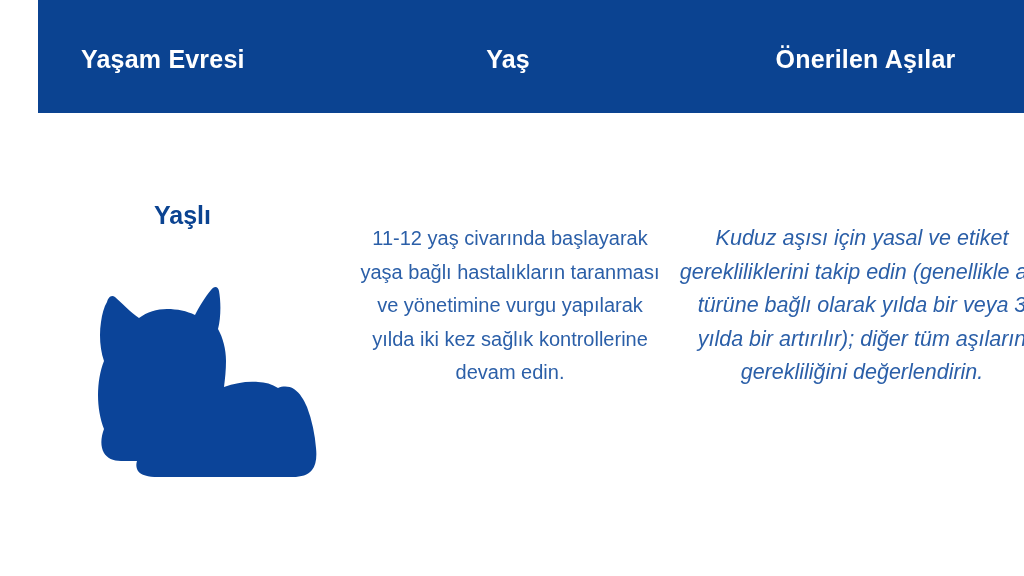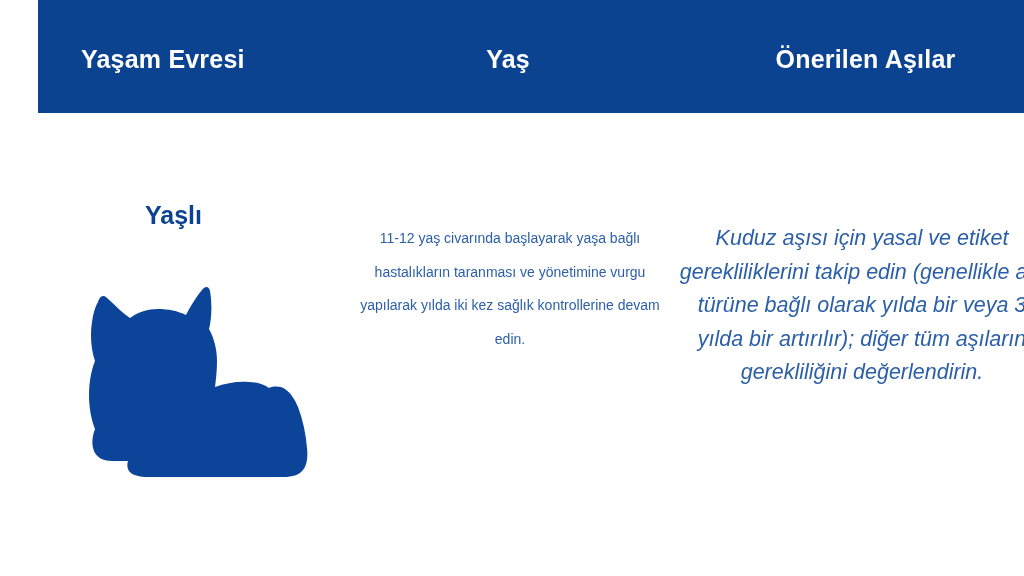--- a/index.html
+++ b/index.html
@@ -40,21 +40,21 @@
     letter-spacing: 0.2px;
     white-space: nowrap;
   }
   .header-col-1 { left: 43px; }
   .header-col-2 { left: 345px; width: 250px; text-align: center; }
   .header-col-3 { left: 700px; width: 255px; text-align: center; }
 
   
   .col-stage {
     position: absolute;
-    left: 3px;
+    left: 12px;
     top: 200px;
     width: 310px;
   }
   .stage-label {
     text-align: center;
     color: #0b4391;
     font-weight: bold;
     font-size: 25px;
     line-height: 30px;
     margin-left: -45px;
@@ -68,21 +68,21 @@
   }
   .cat-wrap svg { display: block; width: 100%; height: 100%; }
 
   .col-age {
     position: absolute;
     left: 322px;
     top: 222px;
     width: 300px;
     text-align: center;
     color: #2b5fa8;
-    font-size: 14px;
+    font-size: 20px;
     line-height: 33.5px;
   }
   .col-vaccines {
     position: absolute;
     left: 640px;
     top: 222px;
     width: 368px;
     text-align: center;
     color: #2b5fa8;
     font-size: 21.5px;

